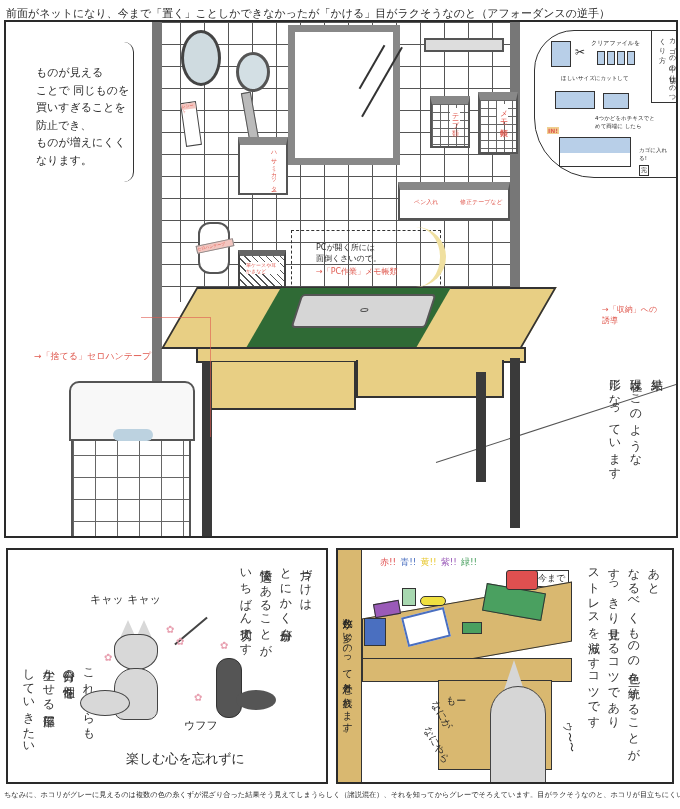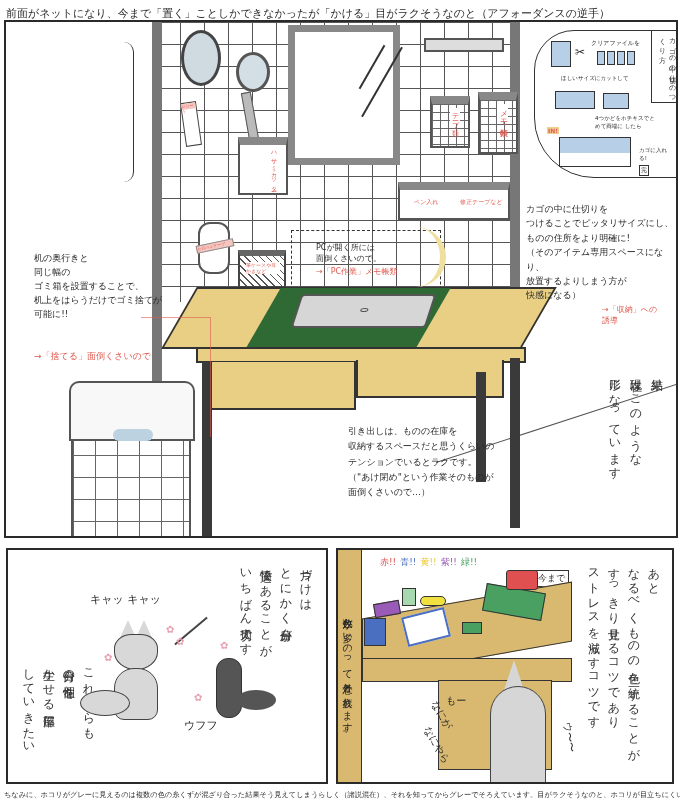--- a/index.html
+++ b/index.html
@@ -102,43 +102,33 @@
   <div class="abs" style="left:470px; top:350px; width:10px; height:110px; background:#3a3a3a;"></div>
 
   <div class="abs" style="left:65px; top:365px; width:120px; height:160px; background:#fff; border:2px solid #555;
        background-image:linear-gradient(#666 1px,transparent 1px),linear-gradient(90deg,#666 1px,transparent 1px); background-size:22px 22px;">
     <div style="position:absolute; left:-4px; top:-8px; width:126px; height:60px; background:#f8f8f8; border:2px solid #555; border-radius:10px 10px 0 0;"></div>
     <div style="position:absolute; left:40px; top:40px; width:40px; height:12px; background:#bcd2e0; border-radius:6px;"></div>
   </div>
 
   <div class="abs" style="left:135px; top:295px; width:70px; height:120px; border:1.5px solid #e05a50; border-left:none; border-bottom:none; opacity:0.6;"></div>
 
+  <div class="abs hand note" style="left:30px; top:42px; font-size:11px; line-height:1.6; text-align:left;">ものが見える
+ことで 同じものを
+買いすぎることを
+防止でき、
+ものが増えにくく
+なります。</div>
   <div class="abs" style="left:118px; top:20px; width:10px; height:140px; border-right:1.5px solid #333; border-radius:0 20px 20px 0;"></div>
 
-  <div class="abs hand note" style="left:28px; top:230px; font-size:9px; line-height:1.55;">机の奥行きと
-同じ幅の
-ゴミ箱を設置することで、
-机上をはらうだけでゴミ捨てが
-可能に!!</div>
-  <div class="abs hand red" style="left:28px; top:328px; font-size:9px;">→「捨てる」面倒くさいので</div>
-
-  <div class="abs hand note" style="left:520px; top:180px; font-size:9px; line-height:1.6;">カゴの中に仕切りを
-つけることでピッタリサイズにし、
-ものの住所をより明確に!
-（そのアイテム専用スペースになり、
-放置するよりしまう方が
-快感になる）</div>
+  <div class="abs hand red" style="left:28px; top:328px; font-size:9px;">→「捨てる」セロハンテープ</div>
+
   <div class="abs hand red note" style="left:596px; top:282px; font-size:8px; line-height:1.4;">→「収納」への
 誘導</div>
 
-  <div class="abs hand note" style="left:342px; top:402px; font-size:9px; line-height:1.7;">引き出しは、ものの在庫を
-収納するスペースだと思うくらいの
-テンションでいるとラクです。
-（"あけ閉め"という作業そのものが
-面倒くさいので…）</div>
 
   <div class="abs" style="left:600px; top:348px; height:150px; display:flex; flex-direction:row-reverse; gap:4px;">
     <div class="vert" style="font-size:12px;">結果</div>
     <div class="vert" style="font-size:12px;">現在はこのような</div>
     <div class="vert" style="font-size:12px;">形になっています</div>
   </div>
 
   <div class="abs" style="left:528px; top:8px; width:146px; height:148px; border:1.5px solid #333; border-radius:40px 0 0 60px; background:#fff;">
     <div class="abs" style="right:0; top:0; width:28px; height:72px; border-left:1.5px solid #333; border-bottom:1.5px solid #333; display:flex; flex-direction:row-reverse; padding:2px;">
       <div class="vert" style="font-size:7px; color:#333;">カゴの中の仕切りのつくり方</div>
@@ -190,20 +180,21 @@
   <div class="abs" style="left:208px; top:108px; width:26px; height:60px; background:#555; border-radius:12px; border:1.5px solid #333;"></div>
   <div class="abs" style="left:228px; top:140px; width:40px; height:20px; background:#555; border-radius:50%;"></div>
 
   <div class="abs" style="left:96px; top:102px; color:#e8a0b0; font-size:10px;">✿</div>
   <div class="abs" style="left:158px; top:74px; color:#e8a0b0; font-size:10px;">✿</div>
   <div class="abs" style="left:168px; top:86px; color:#e8a0b0; font-size:10px;">✿</div>
   <div class="abs" style="left:212px; top:90px; color:#e8a0b0; font-size:10px;">✿</div>
   <div class="abs" style="left:186px; top:142px; color:#e8a0b0; font-size:10px;">✿</div>
 
   <div class="abs hand" style="left:176px; top:168px; font-size:11px;">ウフフ</div>
+  <div class="abs hand" style="left:118px; top:200px; font-size:13px;">楽しむ心を忘れずに</div>
 </div>
 
 <div class="panel" style="left:336px; top:548px; width:338px; height:236px;">
 
   <div class="abs" style="left:0; top:0; width:24px; height:236px; background:#d9b870; border-right:1.5px solid #333;"></div>
   <div class="abs" style="left:2px; top:60px; display:flex; flex-direction:row-reverse;">
     <div class="vert" style="font-size:10px; color:#222;">色数が多いのって意外と疲れます。</div>
   </div>
 
   <div class="abs" style="left:42px; top:6px; display:flex; gap:4px; font-size:9px;">

